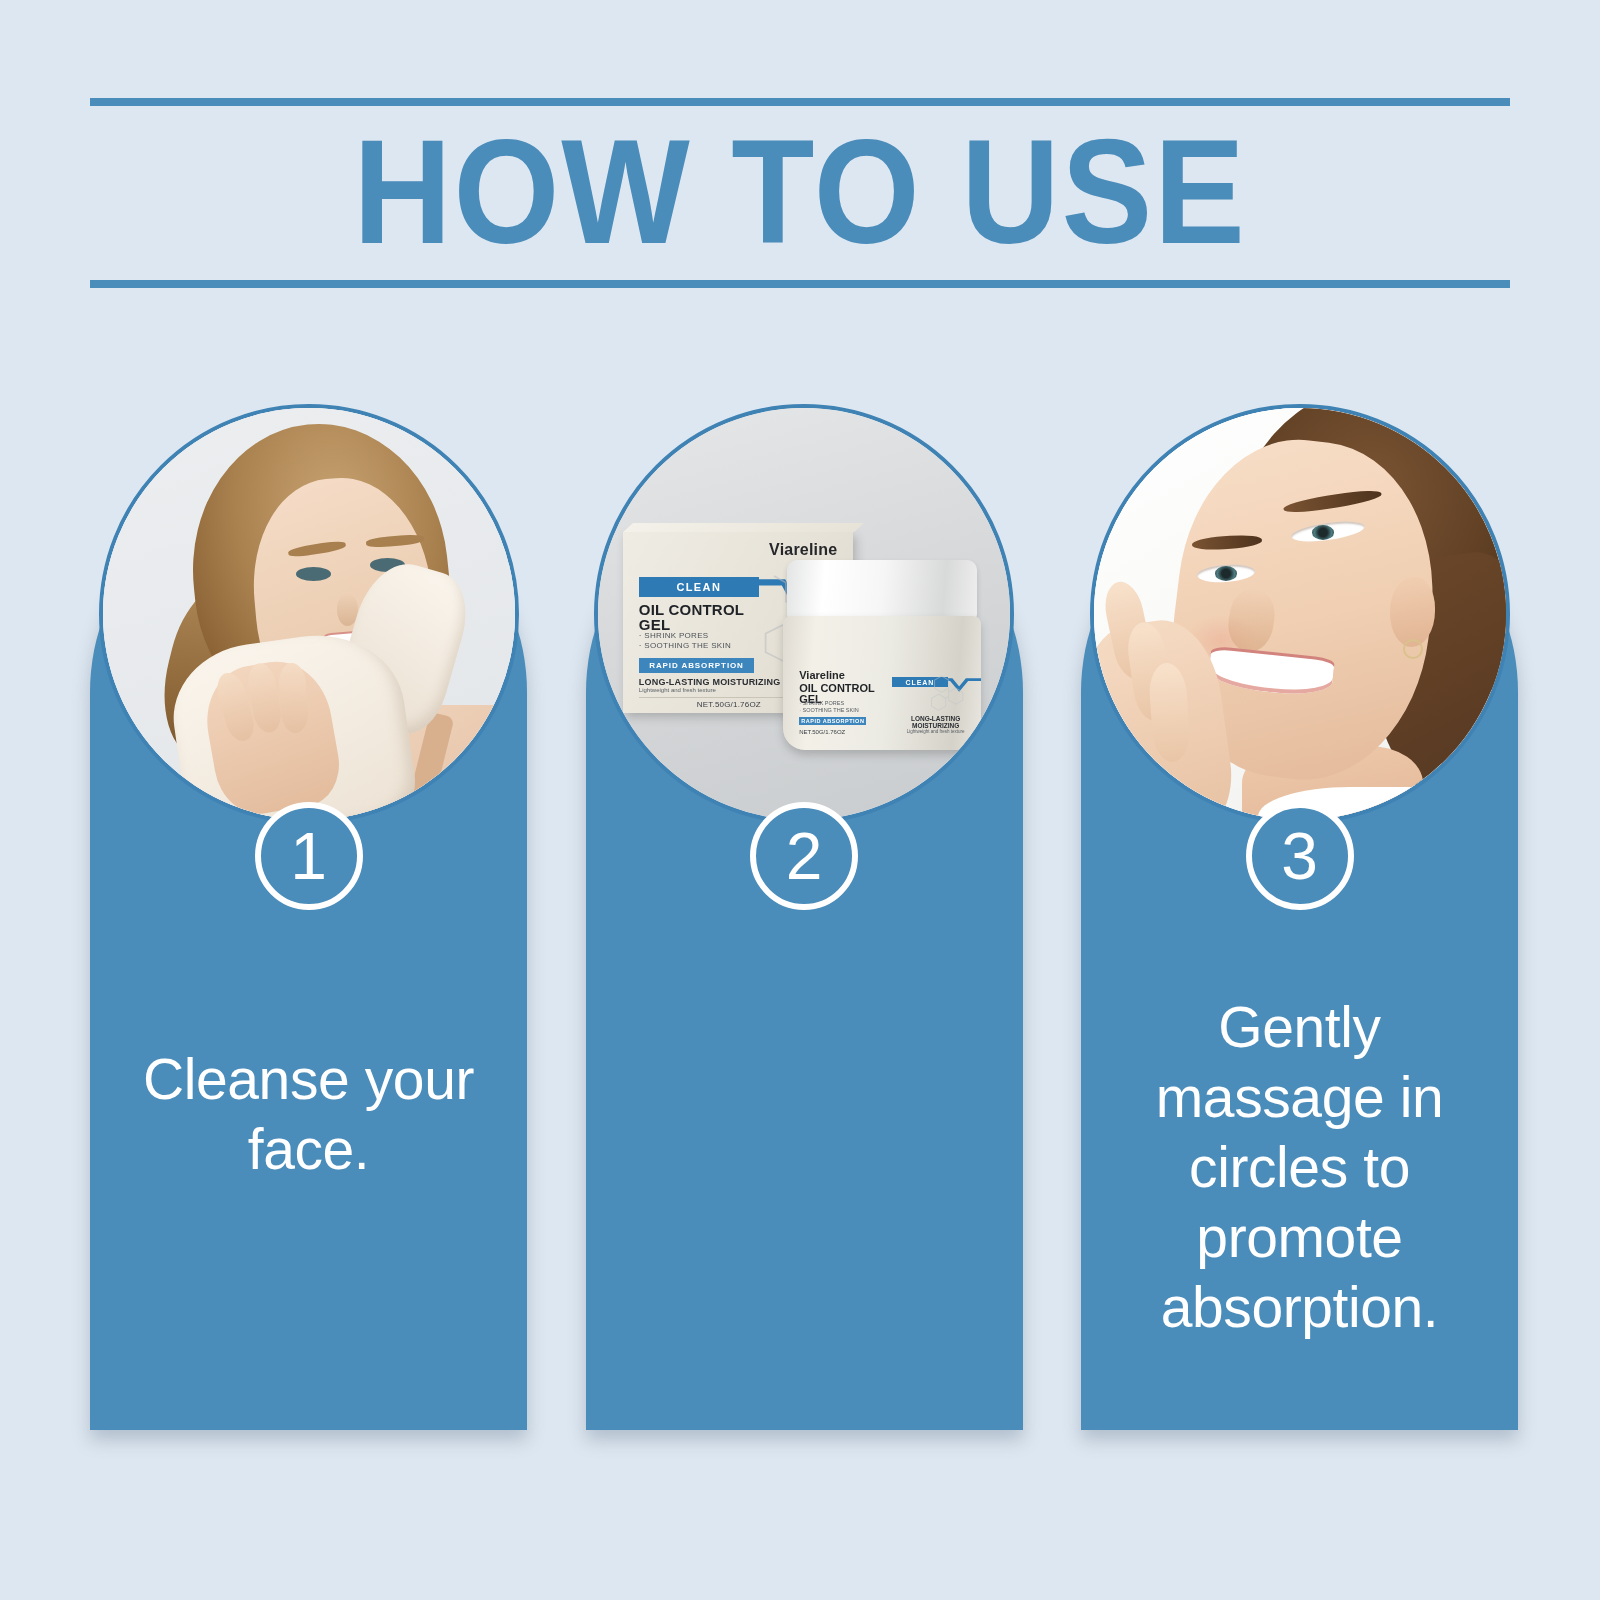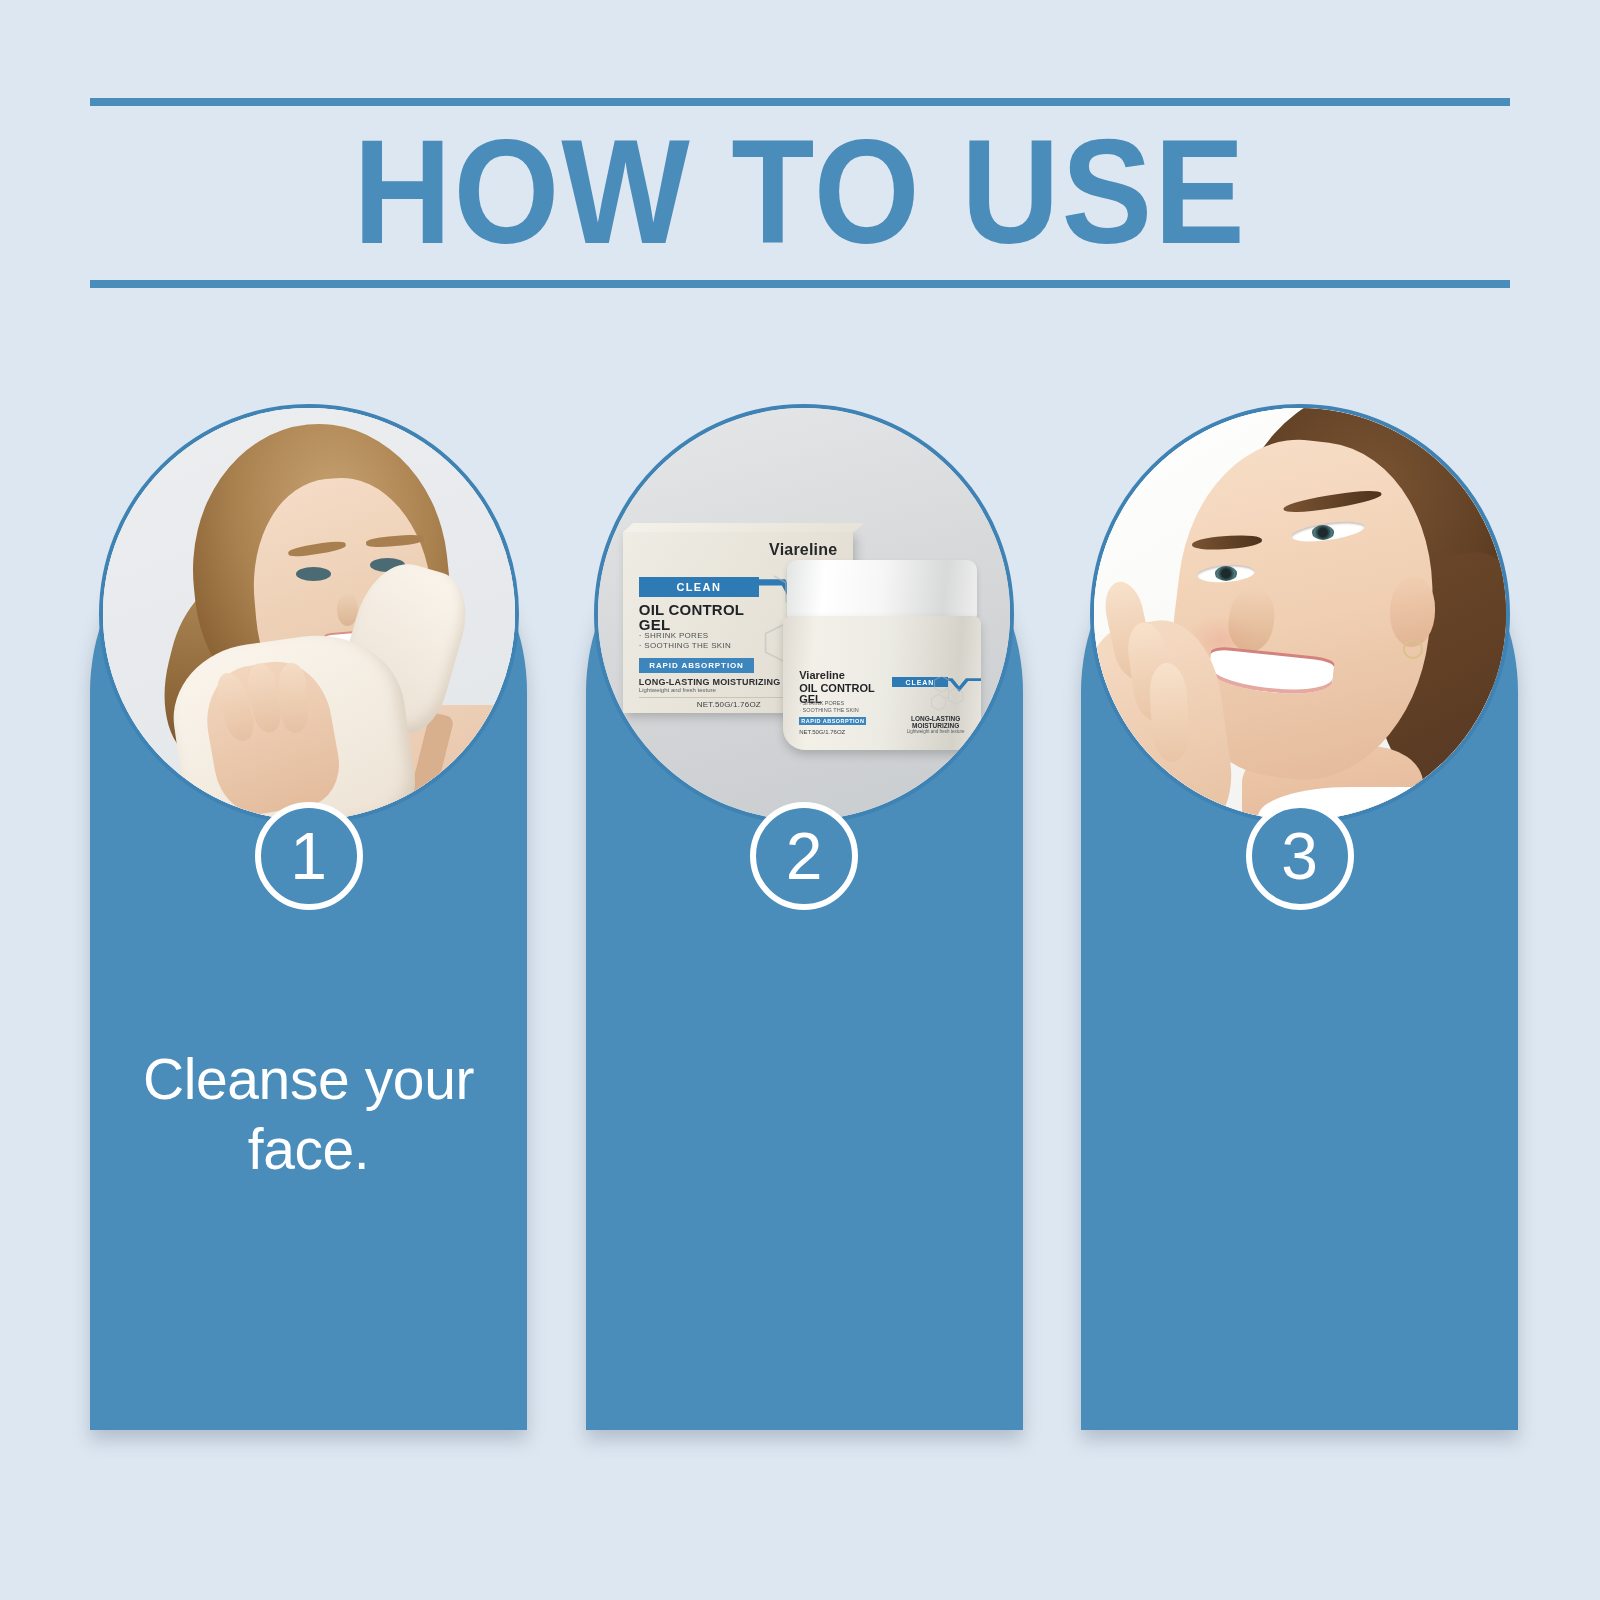--- a/index.html
+++ b/index.html
@@ -548,15 +548,16 @@
         <div class="nose"></div>
         <div class="mouth"></div>
         <div class="hand"></div>
         <div class="finger f1"></div>
         <div class="finger f2"></div>
         <div class="finger f3"></div>
       </div>
     </div>
 
     <div class="badge">3</div>
+    <div class="caption">Gently massage in circles to promote absorption.</div>
   </div>
 
 </div>
 
 </body></html>

